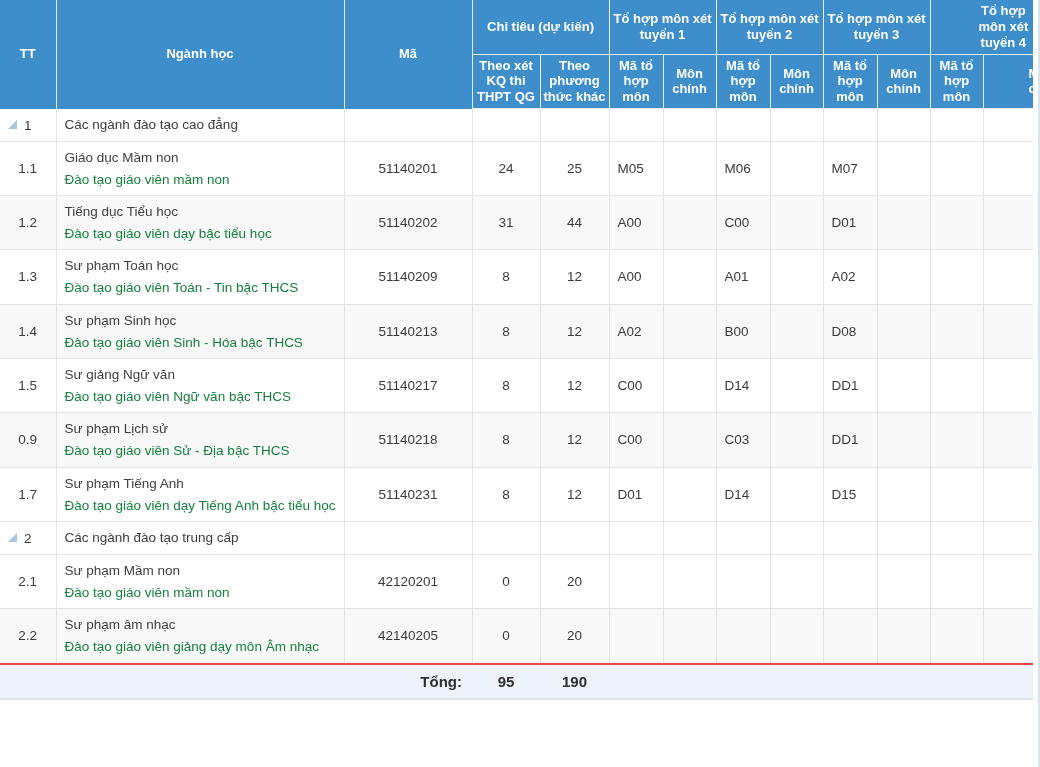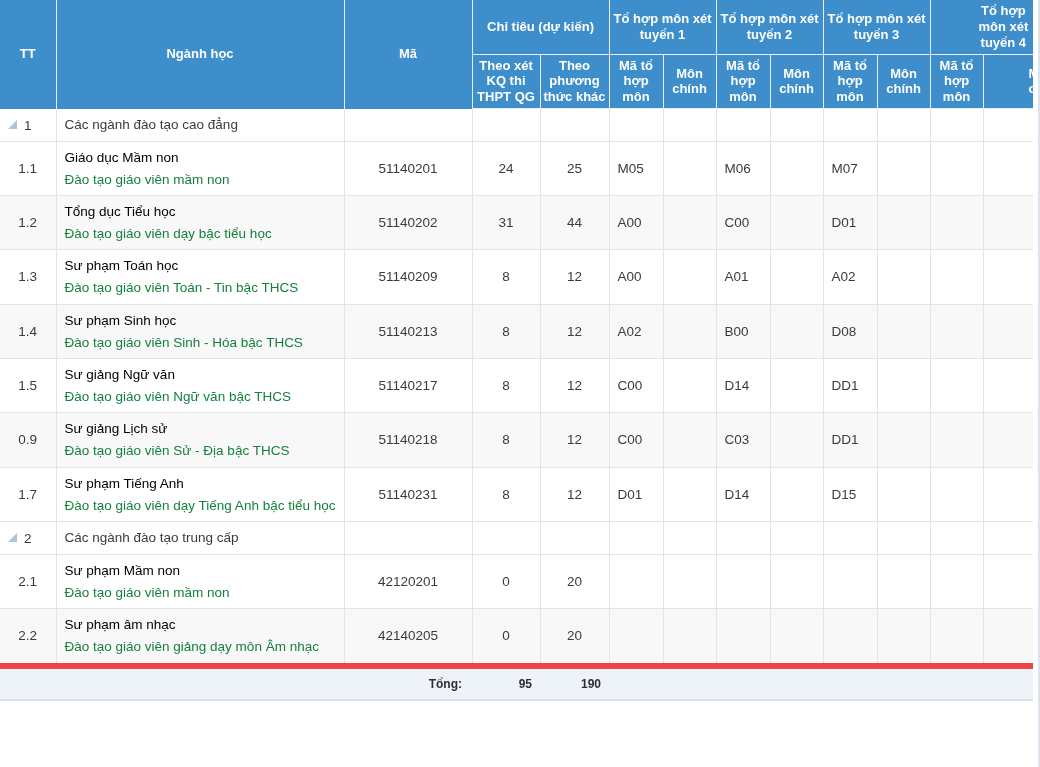--- a/index.html
+++ b/index.html
@@ -105,45 +105,45 @@
     top: -1px;
     border-left: 9px solid transparent;
     border-bottom: 9px solid #a8c6e2;
     vertical-align: middle;
   }
   .group-num { vertical-align: middle; }
 
   
   .prog-main {
     display: block;
-    color: #000000;
+    color: #404040;
     margin-bottom: 3px;
   }
   .prog-sub {
     display: block;
     color: #15803d;
   }
 
   
   tfoot td {
     background: #eef2f9;
-    border-top: 6px solid #ef4444;
+    border-top: 2px solid #ef4444;
     border-bottom: 2px solid #dbe3ef;
     padding: 8px 8px;
-    font-size: 12px;
+    font-size: 15px;
     color: #2f2f2f;
     vertical-align: middle;
   }
   tfoot td.tot-label {
     text-align: right;
     font-weight: bold;
     padding-right: 10px;
   }
   tfoot td.tot-num {
-    text-align: right;
+    text-align: center;
     font-weight: bold;
   }
   tfoot td.blank { }
 </style>
 </head>
 <body>
 
 <div class="grid-wrap">
   <table class="grid">
     <colgroup>
@@ -217,21 +217,21 @@
           <td class="c-code">M06</td>
           <td class="c-code"></td>
           <td class="c-code">M07</td>
           <td class="c-code"></td>
           <td class="c-code"></td>
           <td class="c-code last-col"></td>
         </tr>
         <tr class="alt">
           <td class="c-tt">1.2</td>
           <td>
-            <span class="prog-main">Tổng dục Tiểu học</span>
+            <span class="prog-main">Tiếng dục Tiểu học</span>
             <span class="prog-sub">Đào tạo giáo viên dạy bậc tiểu học</span>
           </td>
           <td class="c-ma">51140202</td>
           <td class="c-num">31</td>
           <td class="c-num">44</td>
           <td class="c-code">A00</td>
           <td class="c-code"></td>
           <td class="c-code">C00</td>
           <td class="c-code"></td>
           <td class="c-code">D01</td>
@@ -289,21 +289,21 @@
           <td class="c-code">D14</td>
           <td class="c-code"></td>
           <td class="c-code">DD1</td>
           <td class="c-code"></td>
           <td class="c-code"></td>
           <td class="c-code last-col"></td>
         </tr>
         <tr class="alt">
           <td class="c-tt">0.9</td>
           <td>
-            <span class="prog-main">Sư giảng Lịch sử</span>
+            <span class="prog-main">Sư phạm Lịch sử</span>
             <span class="prog-sub">Đào tạo giáo viên Sử - Địa bậc THCS</span>
           </td>
           <td class="c-ma">51140218</td>
           <td class="c-num">8</td>
           <td class="c-num">12</td>
           <td class="c-code">C00</td>
           <td class="c-code"></td>
           <td class="c-code">C03</td>
           <td class="c-code"></td>
           <td class="c-code">DD1</td>

